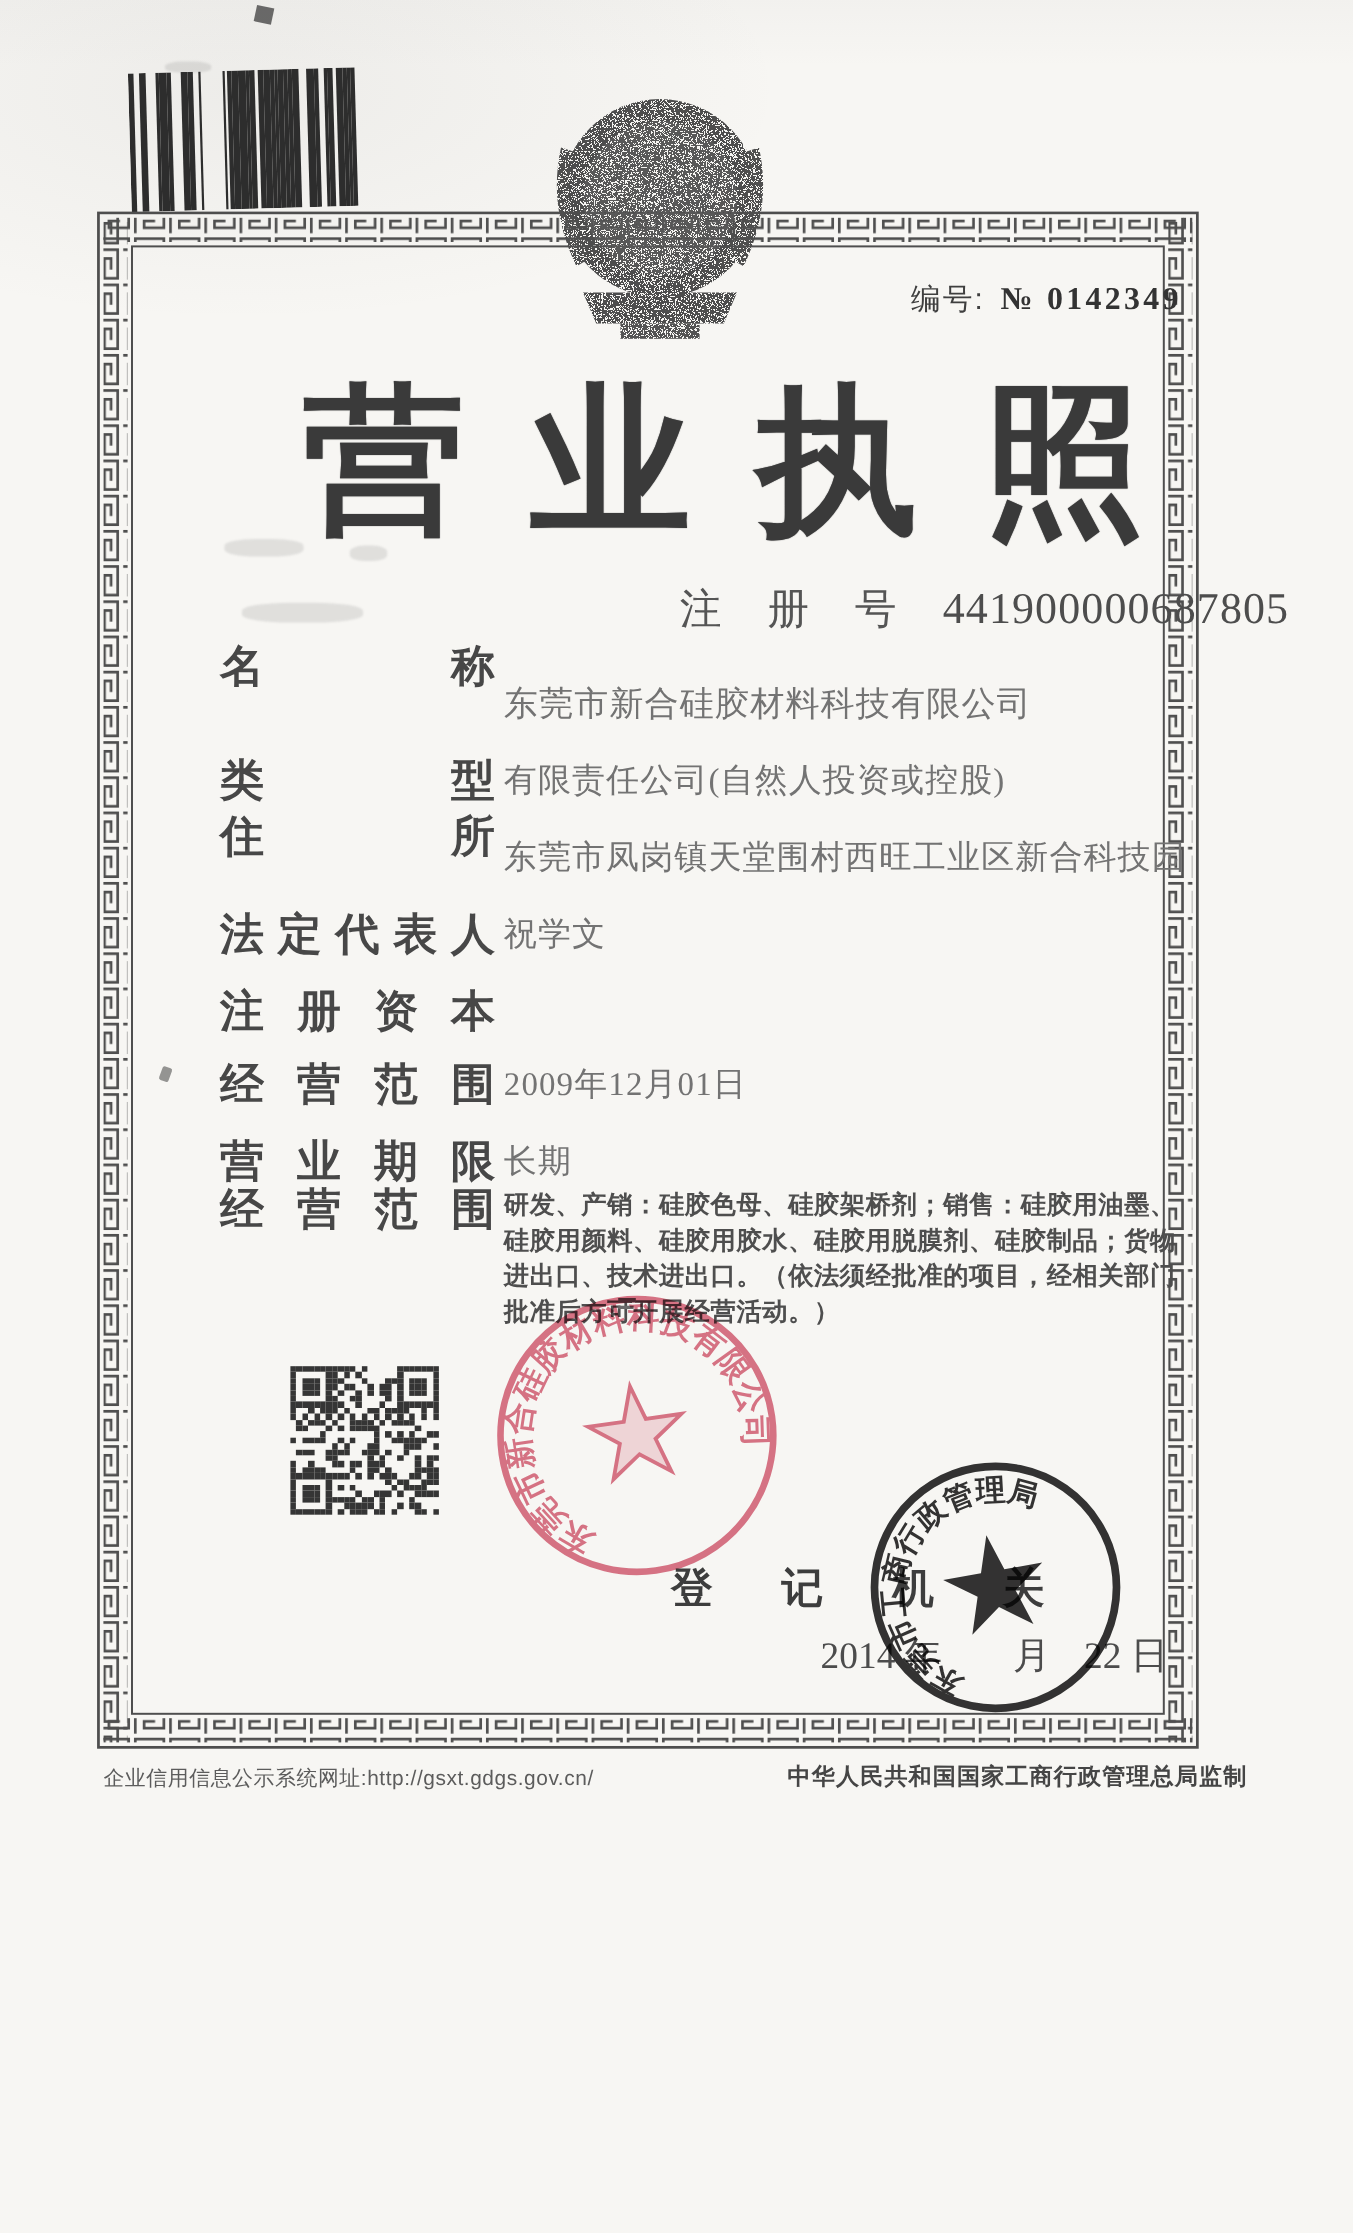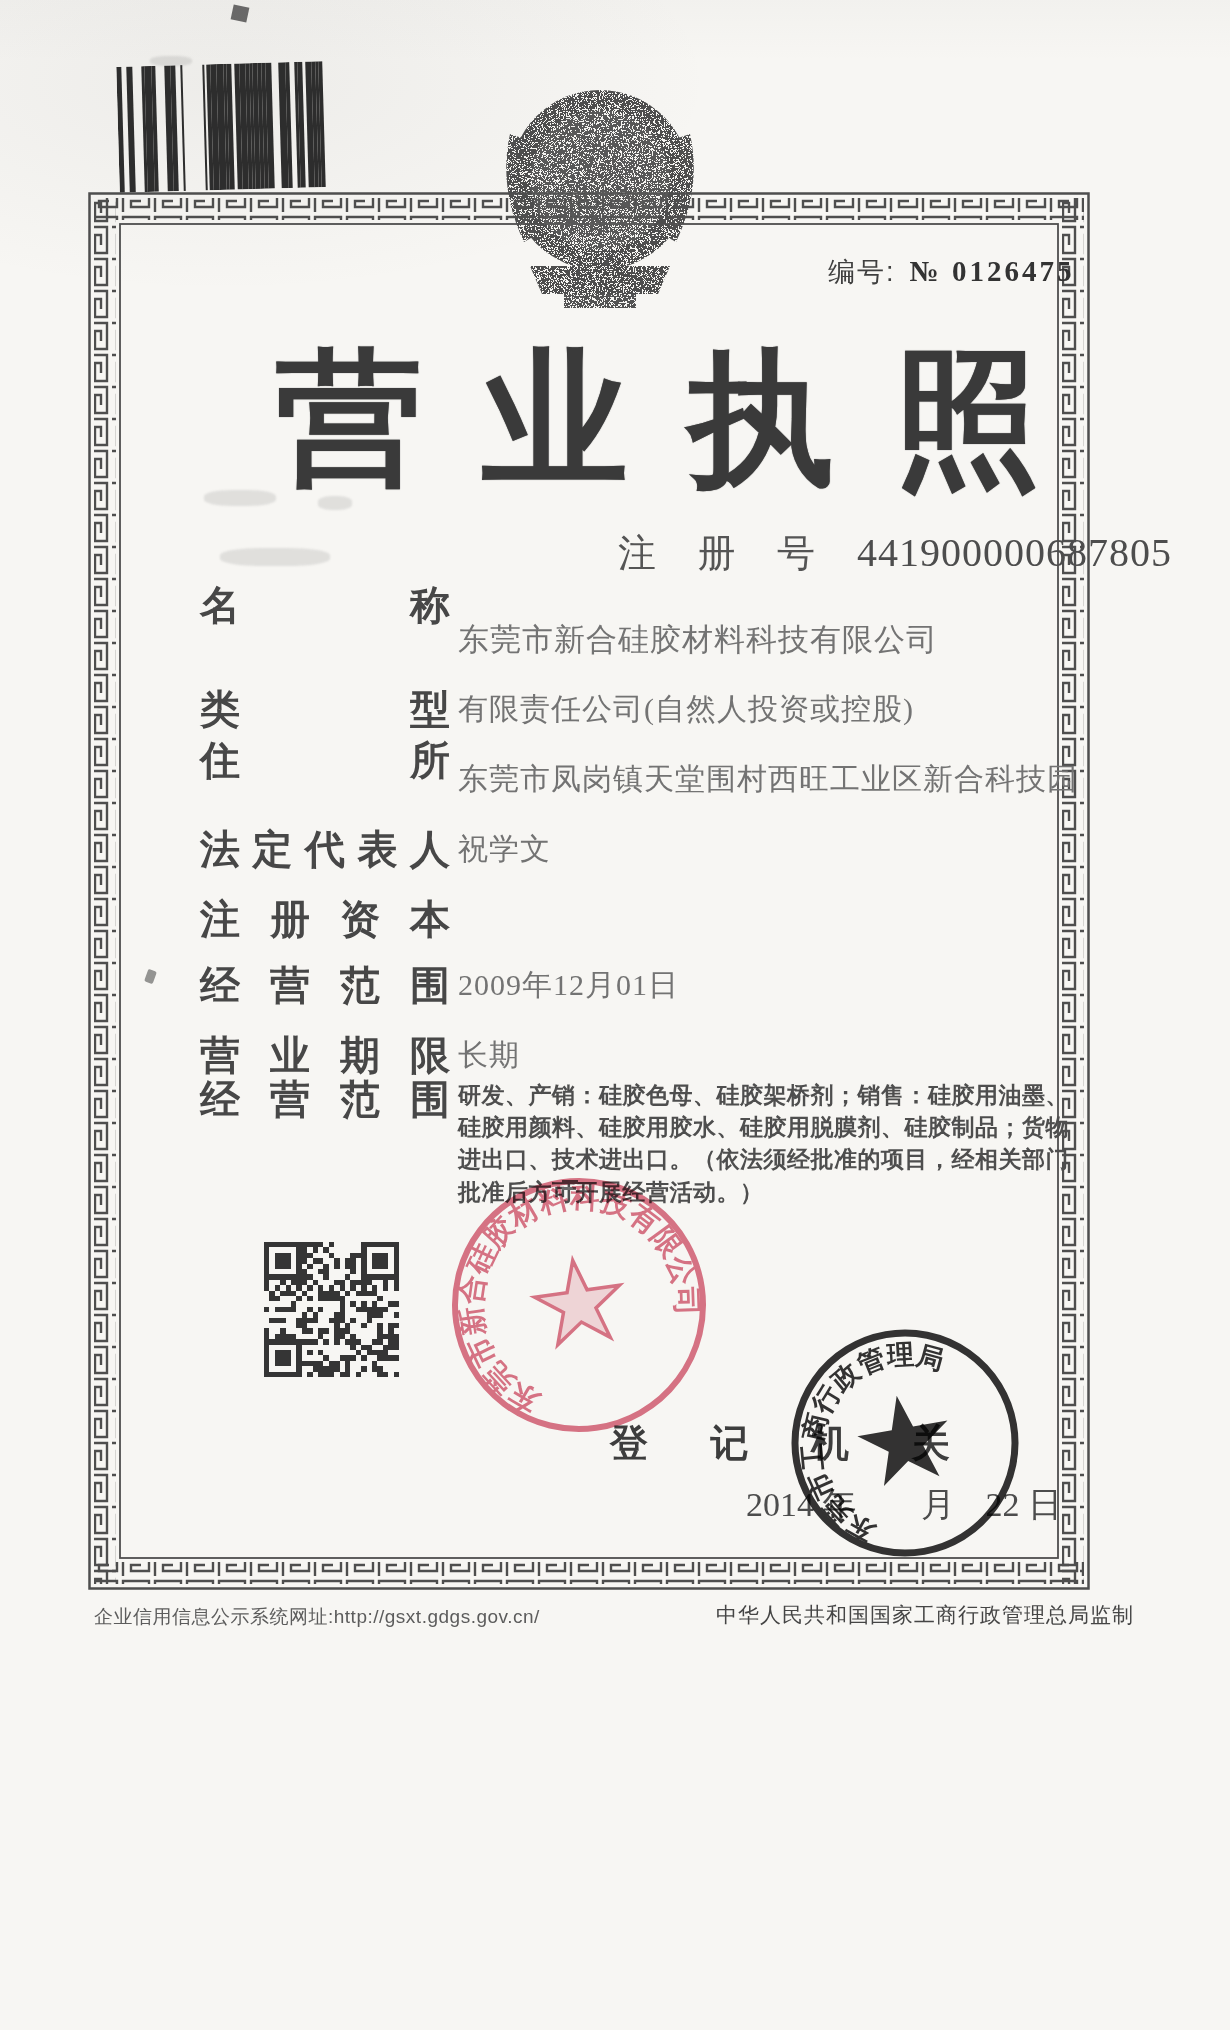--- a/index.html
+++ b/index.html
@@ -51,21 +51,21 @@
   .seal.black{left:772px;top:1310px;width:266px;height:266px;opacity:.93;mix-blend-mode:multiply;}
   
   .registrar{left:610px;top:1418px;font-size:38px;font-weight:700;color:#3d3d3d;
     letter-spacing:26px;white-space:nowrap;z-index:4;}
   .dateline{left:746px;top:1482px;z-index:4;font-family:"Liberation Serif",serif;
     font-size:34px;color:#4c4c4c;white-space:nowrap;}
   .dateline .m{margin-left:56px;}
   .dateline .d{margin-left:22px;}
   
   .footer-left{left:94px;top:1604px;font-size:19px;color:#5c5c5c;letter-spacing:.5px;z-index:2;}
-  .footer-right{right:96px;top:1601px;font-size:21px;color:#454545;font-weight:400;letter-spacing:1px;z-index:2;}
+  .footer-right{right:96px;top:1601px;font-size:21px;color:#454545;font-weight:700;letter-spacing:1px;z-index:2;}
   
   .smudge{background:rgba(60,60,60,.12);filter:blur(1px);border-radius:40%;z-index:2;}
   .mark{z-index:2;}
 </style>
 </head>
 <body>
 
 <div class="page">
 
   <svg class="abs frame" width="1002" height="1398">
@@ -151,21 +151,21 @@
       <circle cx="108" cy="102" r="70" fill="#585858"></circle>
       <path d="M38 188 h140 l-12 28 h-116 z" fill="#4d4d4d"></path>
       <rect x="72" y="216" width="72" height="14" fill="#525252"></rect>
       <path d="M30 60 q-14 50 16 96 l-14 8 q-26 -54 -14 -108 z" fill="#4f4f4f"></path>
       <path d="M186 60 q14 50 -16 96 l14 8 q26 -54 14 -108 z" fill="#4f4f4f"></path>
     </g>
   </svg>
 
   <div class="abs serial">
     <span>编号:</span>
-    <span class="no">№ 0126475</span>
+    <span class="no">№ 0142349</span>
   </div>
 
   <div class="abs title">营业执照</div>
 
   <div class="abs regline">
     <span class="rlabel">注 册 号</span>
     <span class="rno">441900000687805</span>
   </div>
 
   <div class="abs lbl" style="top:578px">名称</div>

